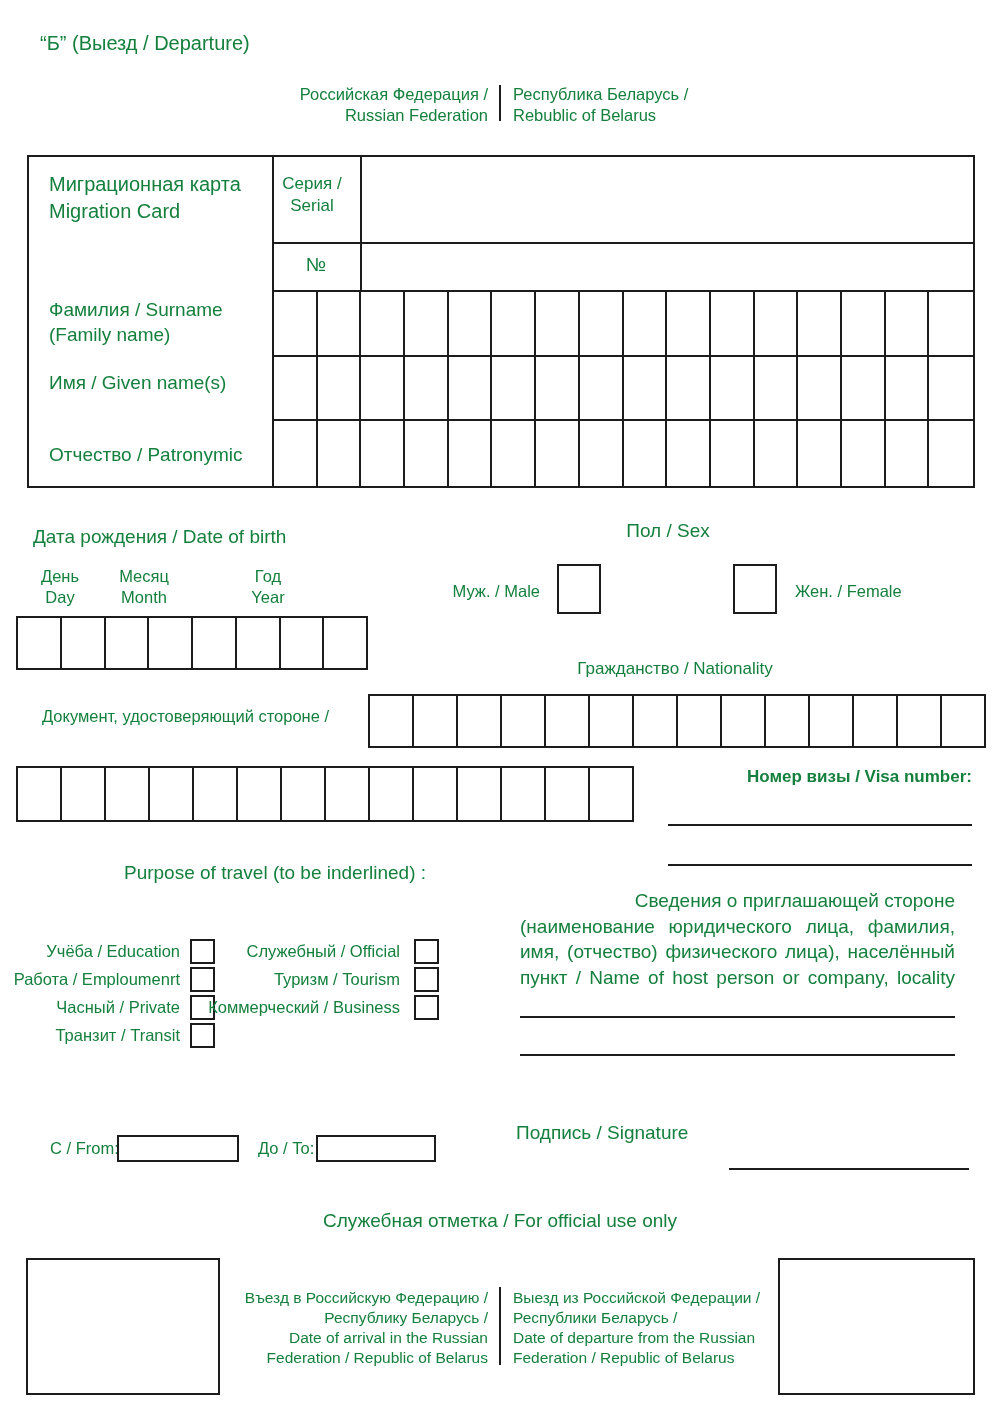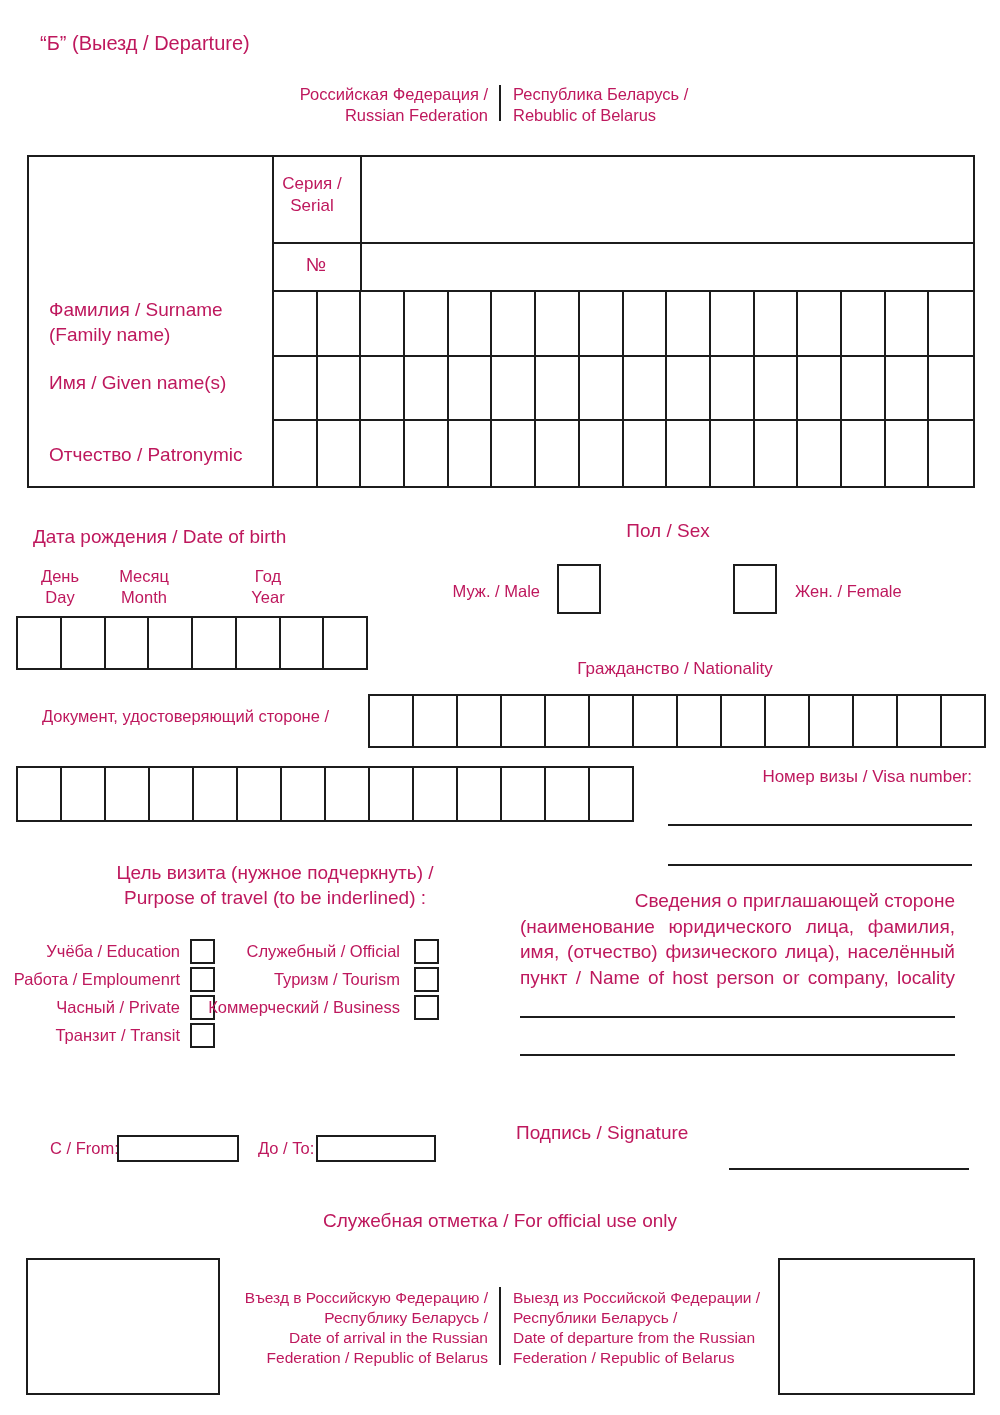--- a/index.html
+++ b/index.html
@@ -1,19 +1,19 @@
 <!DOCTYPE html>
 <html><head>
 <meta charset="utf-8">
 <style>
   html,body{margin:0;padding:0;background:#ffffff;}
   .sheet{
     position:relative;width:1000px;height:1415px;background:#ffffff;
     font-family:"Liberation Sans","DejaVu Sans",sans-serif;
-    color:#be185d;overflow:hidden;
+    color:#15803d;overflow:hidden;
   }
   .abs{position:absolute;}
   .hline{position:absolute;height:2px;background:#1c1c1c;}
   .vline{position:absolute;width:2px;background:#1c1c1c;}
   .box{position:absolute;border:2px solid #1c1c1c;background:#fff;box-sizing:border-box;}
   .center{text-align:center;}
   .right{text-align:right;}
   .strip{position:absolute;display:flex;border:2px solid #1c1c1c;box-sizing:border-box;background:#fff;}
   .strip .cell{flex:1;border-right:2px solid #1c1c1c;}
   .strip .cell:last-child{border-right:none;}
@@ -45,20 +45,24 @@
     <div>Rebublic of Belarus</div>
   </div>
 
   <div class="box" style="left:27px;top:155px;width:948px;height:333px;">
 
     <div class="vline" style="left:243px;top:0;height:329px;"></div>
     <div class="vline" style="left:331px;top:0;height:135px;"></div>
     <div class="hline" style="left:243px;top:85px;width:701px;"></div>
     <div class="hline" style="left:243px;top:133px;width:701px;"></div>
 
+    <div class="abs t20" style="left:20px;top:14px;">
+      <div>Миграционная карта</div>
+      <div>Migration Card</div>
+    </div>
     <div class="abs t19" style="left:20px;top:140px;">
       <div>Фамилия / Surname</div>
       <div>(Family name)</div>
     </div>
     <div class="abs t19" style="left:20px;top:213px;">Имя / Given name(s)</div>
     <div class="abs t19" style="left:20px;top:285px;">Отчество / Patronymic</div>
 
     <div class="abs center t17" style="left:243px;top:16px;width:80px;text-align:center;">
       <div>Серия /</div>
       <div>Serial</div>
@@ -181,26 +185,25 @@
       <div class="cell"></div>
       <div class="cell"></div>
       <div class="cell"></div>
       <div class="cell"></div>
       <div class="cell"></div>
       <div class="cell"></div>
       <div class="cell"></div>
       <div class="cell"></div>
     </div>
 
-  <div class="abs right t17" style="left:730px;top:766px;width:242px;">Номер визы / Visa number:</div>
+  <div class="abs right t17" style="left:730px;top:766px;width:242px;font-weight:bold;">Номер визы / Visa number:</div>
   <div class="hline" style="left:668px;top:824px;width:304px;"></div>
   <div class="hline" style="left:668px;top:864px;width:304px;"></div>
 
   <div class="abs center t19" style="left:40px;top:860px;width:470px;">
-    <div>Цель визита (нужное подчеркнуть) /</div>
     <div>Purpose of travel (to be inderlined) :</div>
   </div>
 
   <div class="abs right t16" style="left:0px;top:941px;width:180px;">Учёба / Education</div>
   <div class="box" style="left:190px;top:939px;width:25px;height:25px;"></div>
   <div class="abs right t16" style="left:0px;top:969px;width:180px;">Работа / Emploumenrt</div>
   <div class="box" style="left:190px;top:967px;width:25px;height:25px;"></div>
   <div class="abs right t16" style="left:0px;top:997px;width:180px;">Часный / Private</div>
   <div class="box" style="left:190px;top:995px;width:25px;height:25px;"></div>
   <div class="abs right t16" style="left:0px;top:1025px;width:180px;">Транзит / Transit</div>

